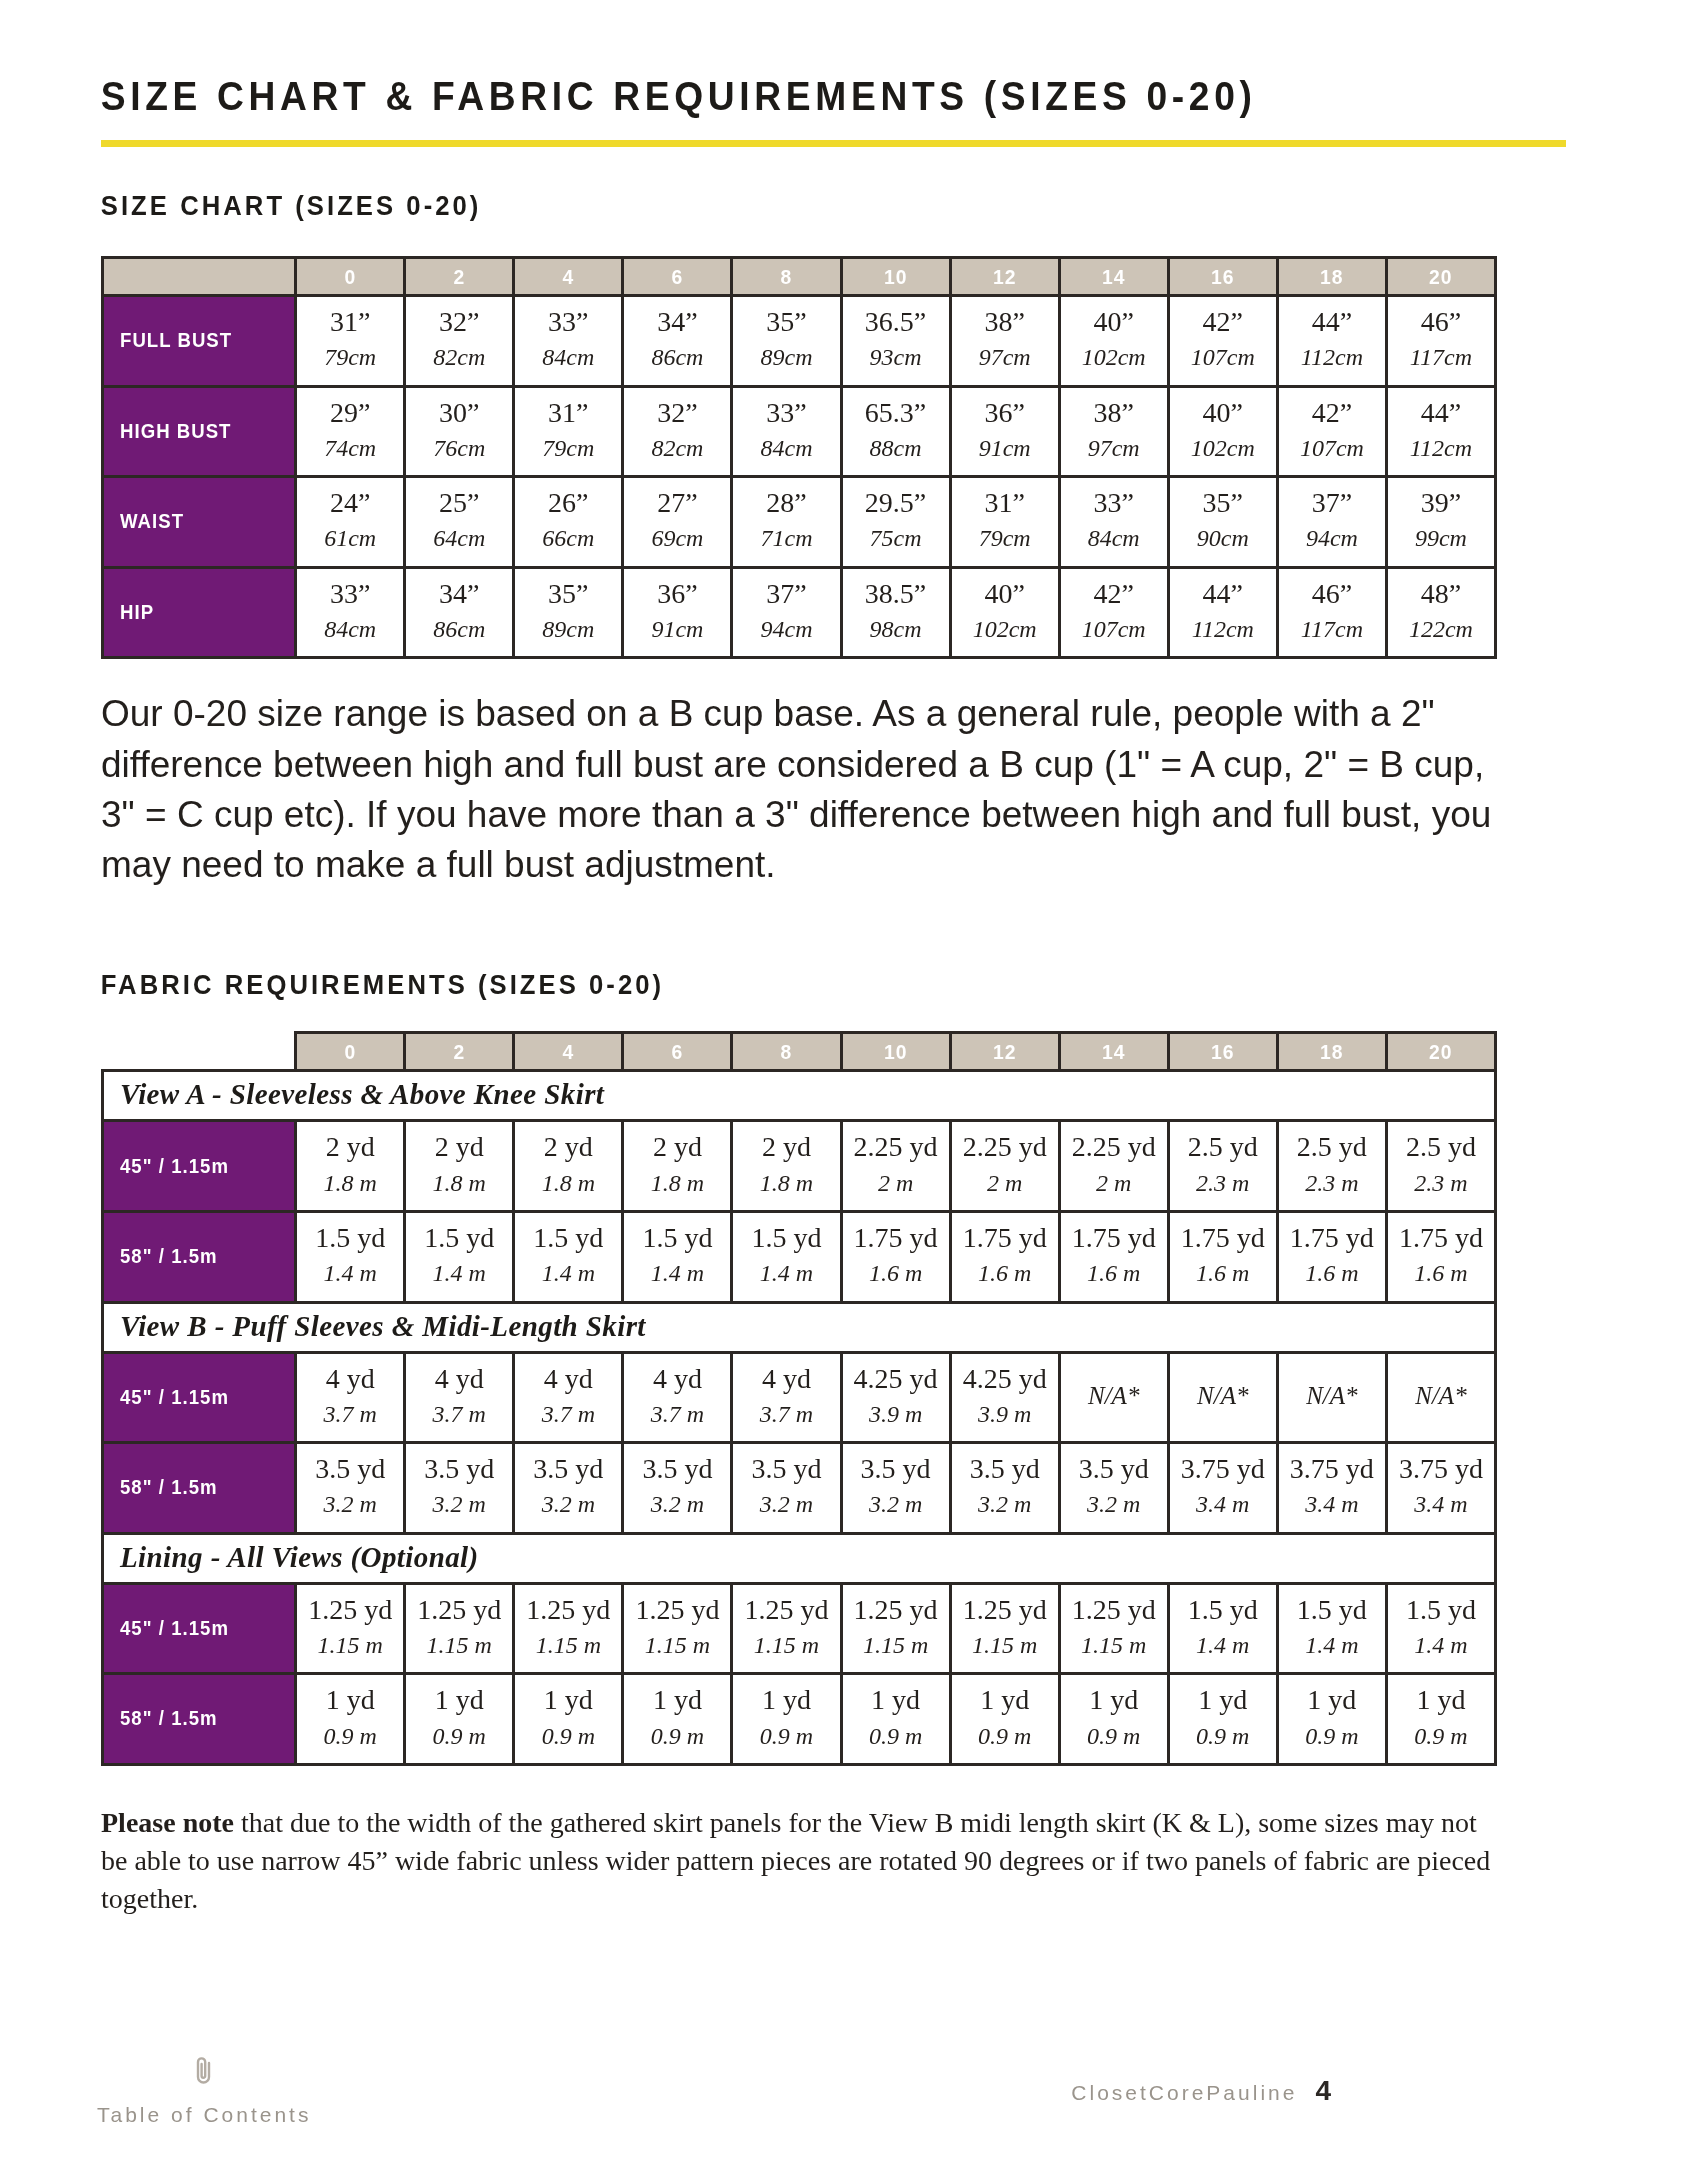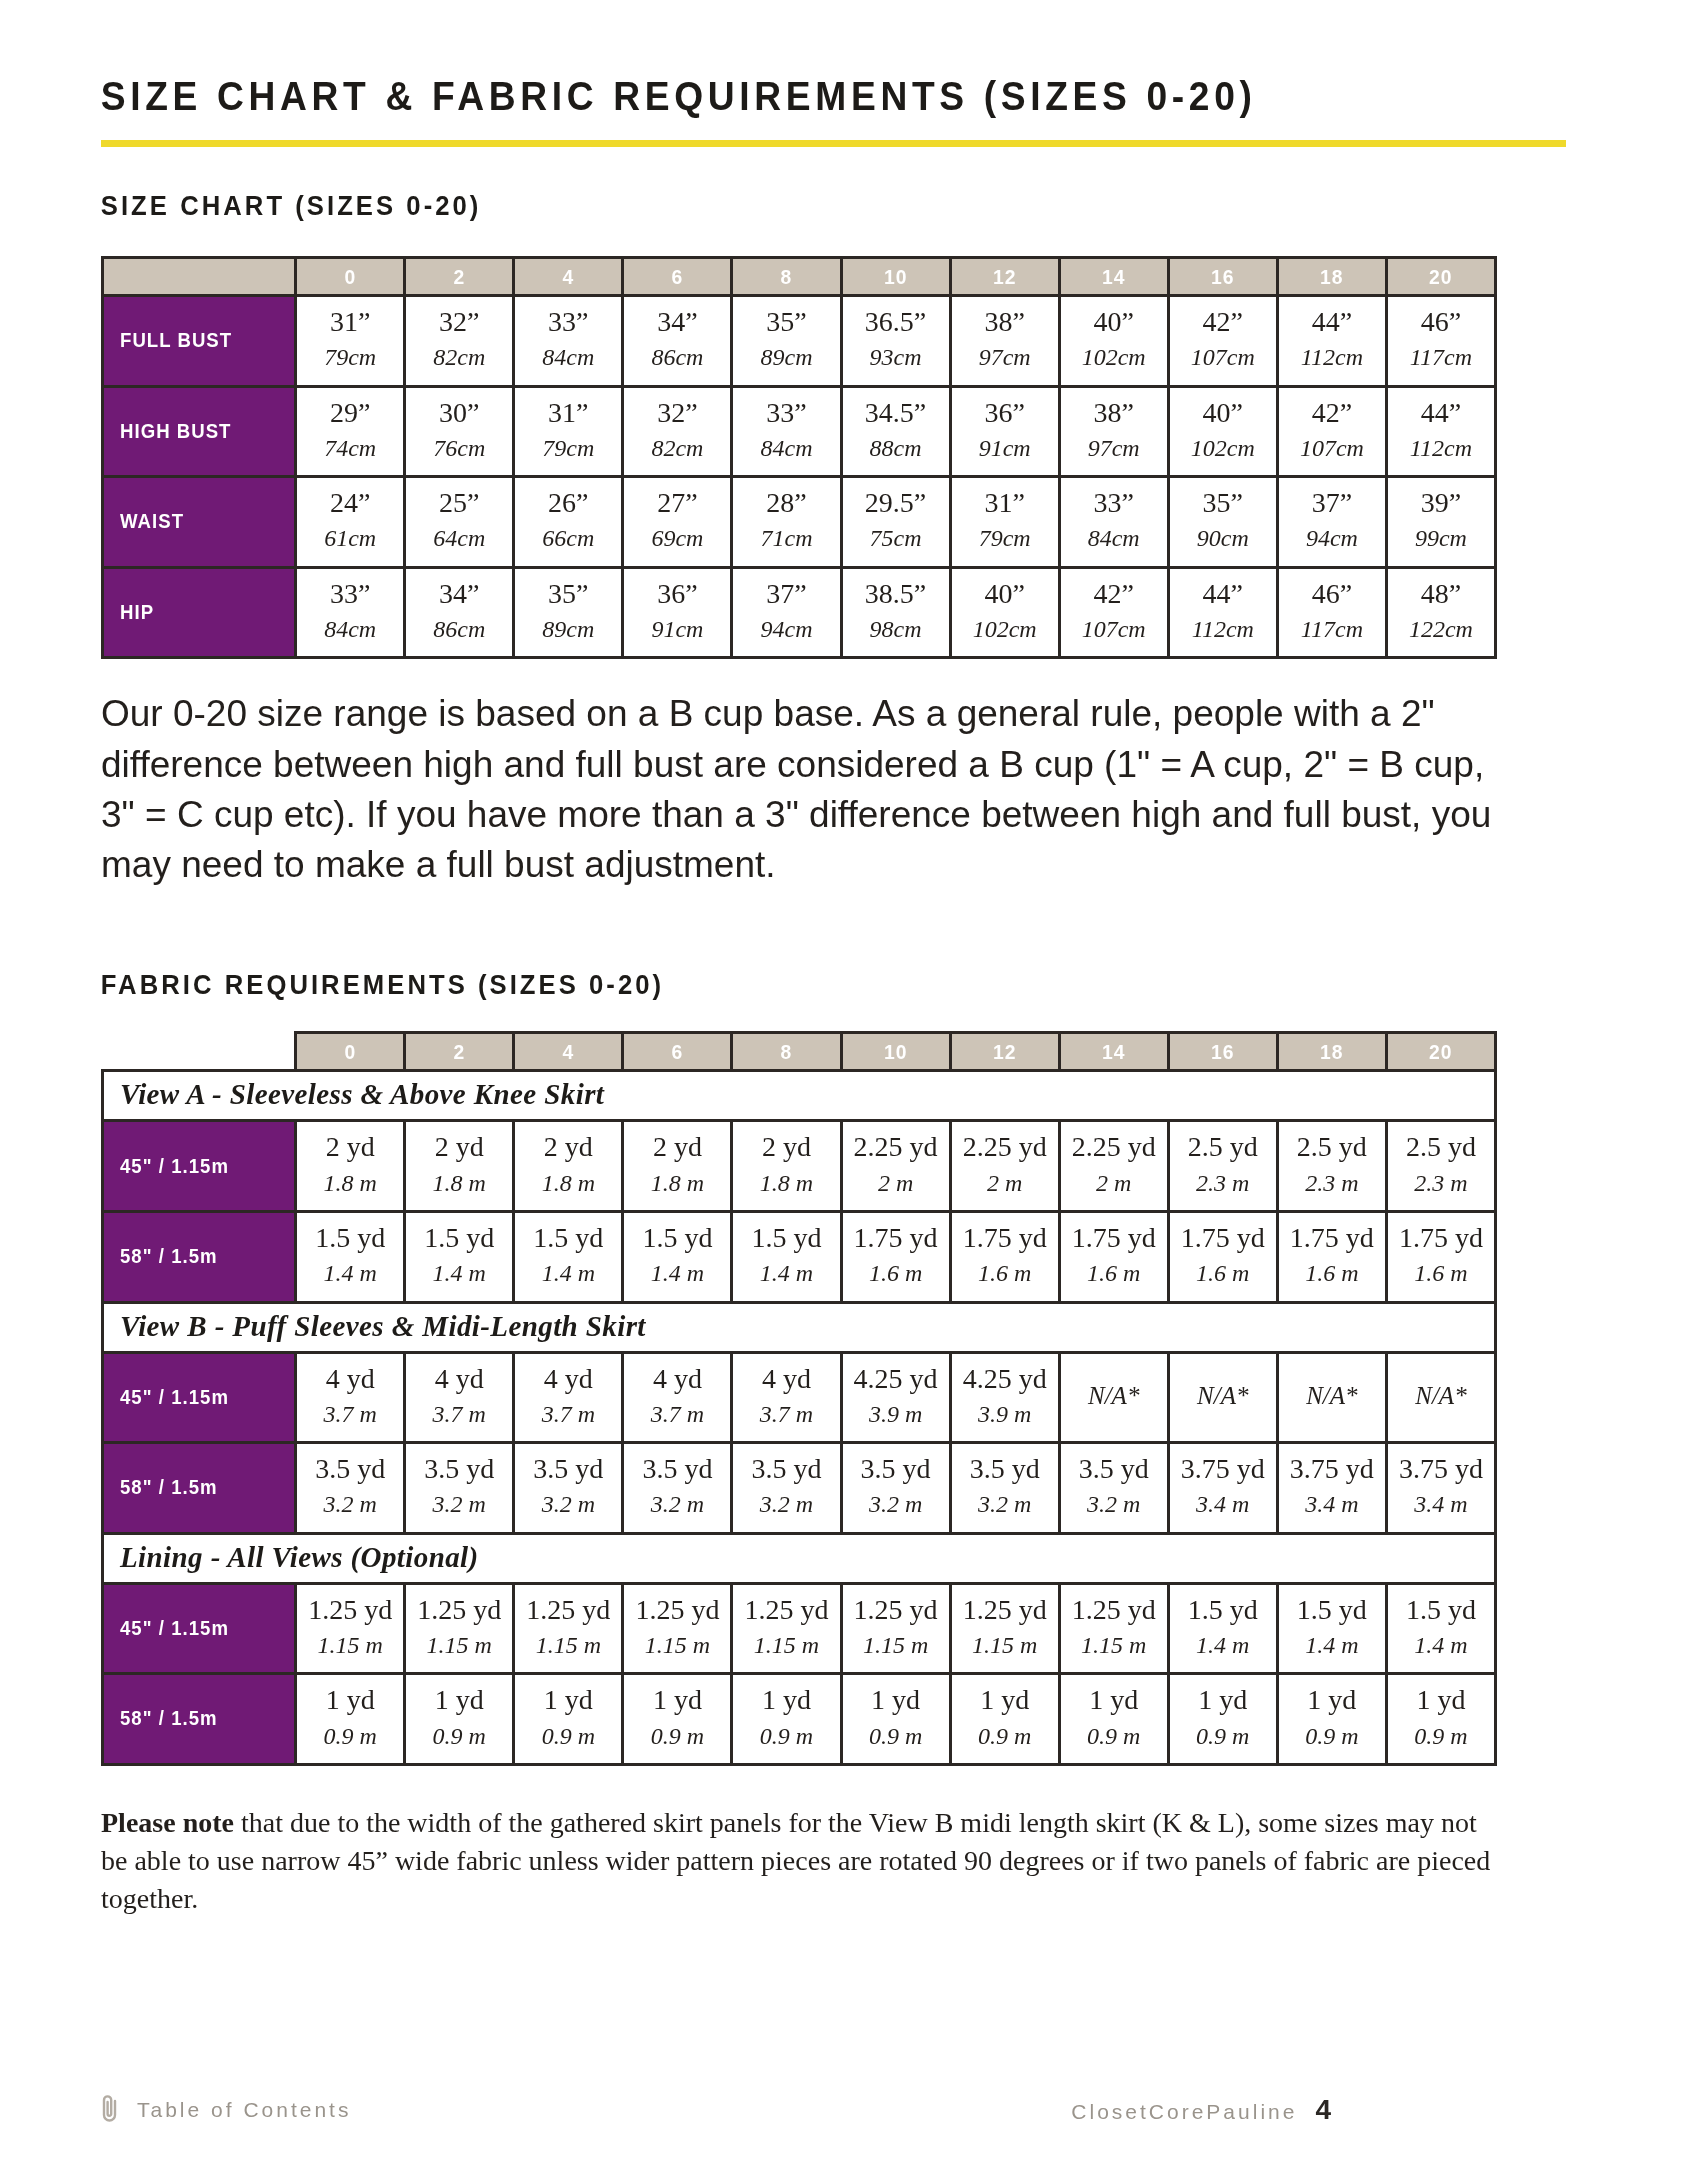--- a/index.html
+++ b/index.html
@@ -189,20 +189,21 @@
     bottom: 51px;
     display: flex;
     align-items: center;
     justify-content: space-between;
   }
 
   .toc-link {
     display: flex;
     align-items: center;
     gap: 14px;
+    flex-direction: column;
   }
 
   .toc-label {
     font-family: "Liberation Sans", sans-serif;
     font-size: 21px;
     letter-spacing: 3px;
     color: #9a948c;
   }
 
   .brand {
@@ -324,21 +325,21 @@
           </td>
           <td class="datacell">
             <div class="val-imp">32”</div>
             <div class="val-met">82cm</div>
           </td>
           <td class="datacell">
             <div class="val-imp">33”</div>
             <div class="val-met">84cm</div>
           </td>
           <td class="datacell">
-            <div class="val-imp">34.5”</div>
+            <div class="val-imp">65.3”</div>
             <div class="val-met">88cm</div>
           </td>
           <td class="datacell">
             <div class="val-imp">36”</div>
             <div class="val-met">91cm</div>
           </td>
           <td class="datacell">
             <div class="val-imp">38”</div>
             <div class="val-met">97cm</div>
           </td>

